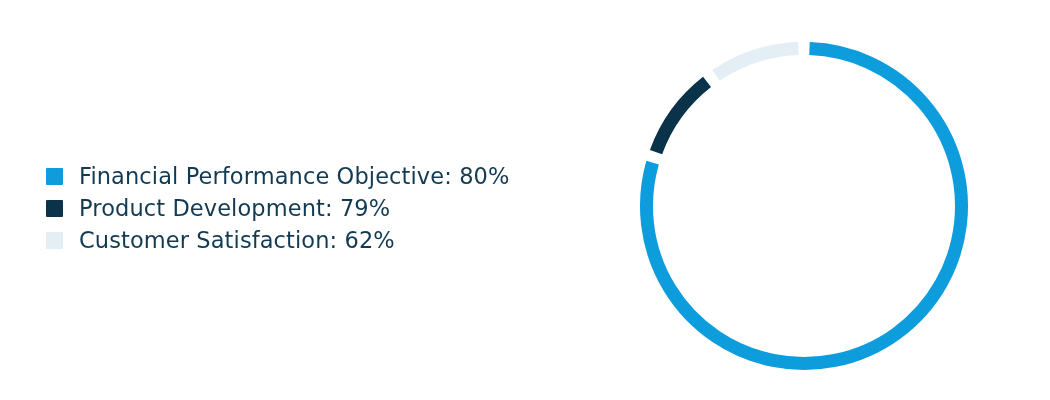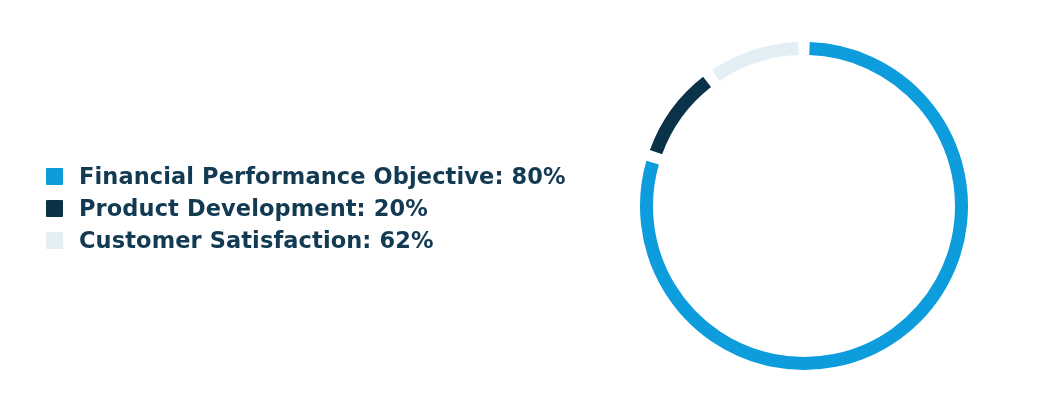--- a/index.html
+++ b/index.html
@@ -13,21 +13,20 @@
     height: 400px;
     font-family: "DejaVu Sans", "Liberation Sans", sans-serif;
     overflow: hidden;
     position: relative;
   }
   #figure {
     position: relative;
     width: 970px;
     height: 400px;
     background: #ffffff;
-    font-weight: bold;
   }
   
   #legend {
     position: absolute;
     left: 46px;
     top: 164px;
     display: flex;
     flex-direction: column;
     gap: 8px;
   }
@@ -72,21 +71,21 @@
 
   <div id="legend">
 
     <div class="legend-item">
       <span class="legend-swatch" style="background: rgb(13, 156, 220);"></span>
       <span class="legend-label">Financial Performance Objective: 80%</span>
     </div>
 
     <div class="legend-item">
       <span class="legend-swatch" style="background: rgb(10, 51, 73);"></span>
-      <span class="legend-label">Product Development: 20%</span>
+      <span class="legend-label">Product Development: 79%</span>
     </div>
 
     <div class="legend-item">
       <span class="legend-swatch" style="background: rgb(227, 238, 245);"></span>
       <span class="legend-label">Customer Satisfaction: 62%</span>
     </div>
 
   </div>
 
   <div id="donut-chart">

